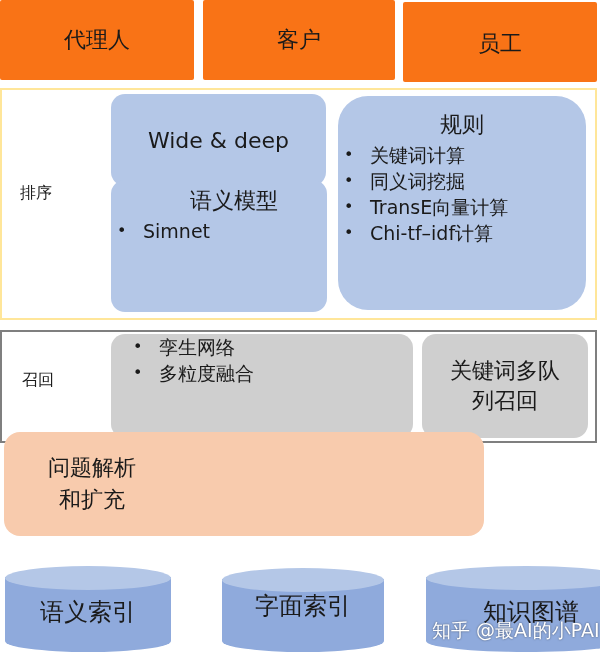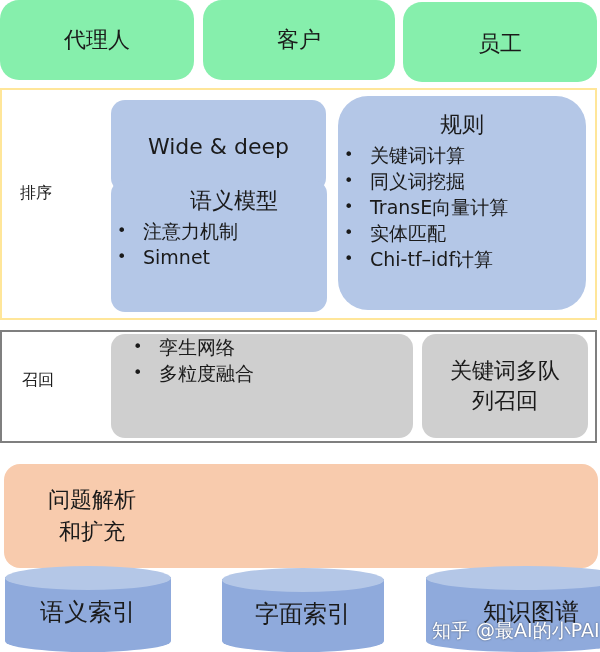--- a/index.html
+++ b/index.html
@@ -2,21 +2,21 @@
 <html><head>
 <meta charset="utf-8">
 <style>
   * { box-sizing: border-box; margin: 0; padding: 0; }
   html, body { width: 600px; height: 652px; background: #ffffff; overflow: hidden; }
   body { position: relative; font-family: "DejaVu Sans", "Liberation Sans", sans-serif; color: #1a1a1a; }
 
   .abs { position: absolute; }
   .center { display: flex; align-items: center; justify-content: center; text-align: center; }
 
-  .user-box { background: #86efac; border-radius: 19px; font-size: 22px; }
+  .user-box { background: #f97316; border-radius: 2px; font-size: 22px; }
 
   .section { border-style: solid; }
   .sort-section { border: 2px solid #ffe699; }
   .recall-section { border: 2px solid #7f7f7f; }
 
   .section-label { font-size: 16px; }
 
   .blue-box { background: #b4c7e7; border-radius: 14px; }
   .gray-box { background: #cfcfcf; border-radius: 14px; }
   .orange-box { background: #f8cbad; border-radius: 16px; }
@@ -43,76 +43,74 @@
 <div class="abs user-box center" style="left:203px;top:0;width:192px;height:80px;">
   <span>客户</span>
 </div>
 <div class="abs user-box center" style="left:403px;top:2px;width:194px;height:80px;">
   <span style="position:relative;top:2px;">员工</span>
 </div>
 
 <div class="abs section sort-section" style="left:0;top:88px;width:597px;height:232px;"></div>
 <div class="abs section-label" style="left:20px;top:183px;">排序</div>
 
-<div class="abs blue-box center" style="left:111px;top:100px;width:215px;height:92px;font-size:22px;">
+<div class="abs blue-box center" style="left:111px;top:94px;width:215px;height:92px;font-size:22px;">
   <span>Wide &amp; deep</span>
 </div>
 
 <div class="abs blue-box" style="left:111px;top:180px;width:216px;height:132px;">
   <div class="box-title" style="margin-top:6px;margin-left:30px;">语义模型</div>
   <ul class="bullets" style="margin-top:2px;">
-    <li>注意力机制</li>
     <li>Simnet</li>
   </ul>
 </div>
 
 <div class="abs blue-box" style="left:338px;top:96px;width:248px;height:214px;border-radius:30px;">
   <div class="box-title" style="margin-top:14px;">规则</div>
   <ul class="bullets" style="margin-top:2px;">
     <li>关键词计算</li>
     <li>同义词挖掘</li>
     <li>TransE向量计算</li>
-    <li>实体匹配</li>
     <li>Chi-tf–idf计算</li>
   </ul>
 </div>
 
 <div class="abs section recall-section" style="left:0;top:330px;width:597px;height:113px;"></div>
 <div class="abs section-label" style="left:22px;top:370px;">召回</div>
 
 <div class="abs gray-box" style="left:111px;top:334px;width:302px;height:104px;">
   <ul class="bullets" style="margin-top:0px;margin-left:16px;">
     <li>孪生网络</li>
     <li>多粒度融合</li>
   </ul>
 </div>
 
 <div class="abs gray-box center" style="left:422px;top:334px;width:166px;height:104px;flex-direction:column;font-size:22px;line-height:30px;">
   <span>关键词多队</span>
   <span>列召回</span>
 </div>
 
-<div class="abs orange-box" style="left:4px;top:464px;width:594px;height:104px;">
+<div class="abs orange-box" style="left:4px;top:432px;width:480px;height:104px;">
   <div style="position:absolute;left:44px;top:20px;font-size:22px;line-height:32px;text-align:center;">
     <div>问题解析</div>
     <div>和扩充</div>
   </div>
 </div>
 
 <div class="cyl" style="left:5px;top:566px;width:166px;height:86px;">
   <div class="bottom" style="top:64px;height:22px;"></div>
   <div class="body" style="top:11px;height:64px;"></div>
   <div class="top" style="top:0;height:24px;"></div>
   <div class="label" style="top:30px;">语义索引</div>
 </div>
 <div class="cyl" style="left:222px;top:568px;width:162px;height:84px;">
   <div class="bottom" style="top:62px;height:22px;"></div>
   <div class="body" style="top:11px;height:62px;"></div>
   <div class="top" style="top:0;height:24px;"></div>
-  <div class="label" style="top:30px;">字面索引</div>
+  <div class="label" style="top:22px;">字面索引</div>
 </div>
 <div class="cyl" style="left:426px;top:566px;width:200px;height:86px;">
   <div class="bottom" style="top:64px;height:22px;"></div>
   <div class="body" style="top:11px;height:64px;"></div>
   <div class="top" style="top:0;height:24px;"></div>
   <div class="label" style="top:30px;left:10px;">知识图谱</div>
 </div>
 
 <div class="abs watermark" style="left:432px;top:618px;">知乎 @最AI的小PAI</div>
 

